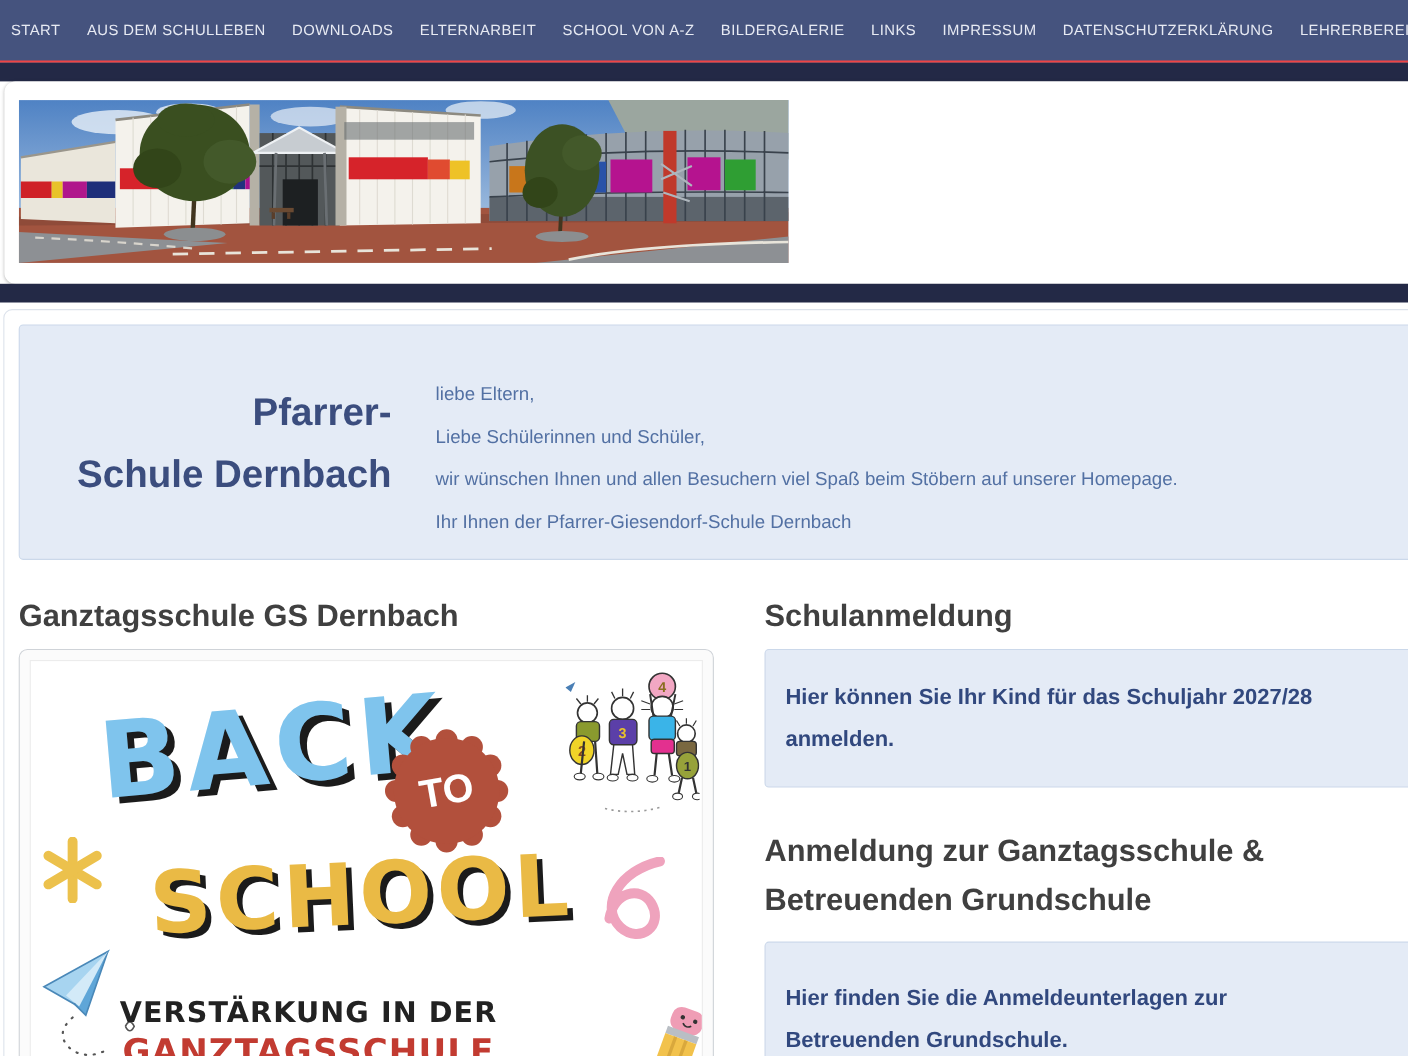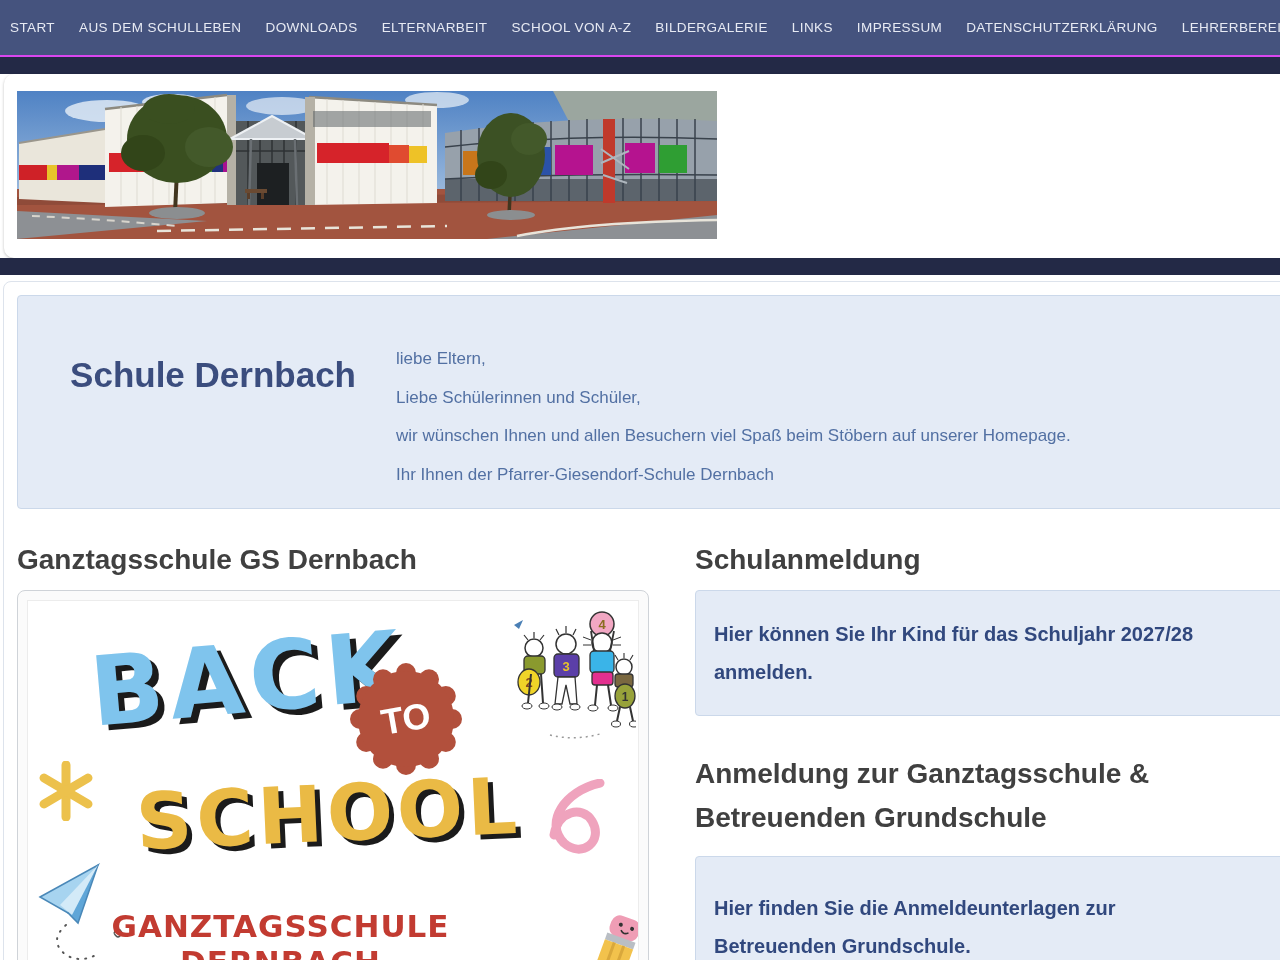--- a/index.html
+++ b/index.html
@@ -1,21 +1,21 @@
 <!DOCTYPE html>
 <html><head>
 <meta charset="utf-8">
 <style>
   * { margin:0; padding:0; box-sizing:border-box; }
   html,body { width:1280px; height:960px; overflow:hidden; background:#fff;
               font-family:"Liberation Sans", sans-serif; }
 
   
   .topnav { height:57px; background:#45537e; display:flex; align-items:center;
-            padding-left:10px; border-bottom:2px solid #d946ef; }
+            padding-left:10px; border-bottom:2px solid #ef4444; }
   .topnav a { color:#e7eaf3; font-size:13.5px; letter-spacing:.4px; text-decoration:none;
               padding:0 12px; white-space:nowrap; cursor:pointer; }
   .topnav a:first-child { padding-left:0; }
 
   .strip { height:17px; background:#232946; }
 
   
   .photo-card { margin-left:4px; width:1356px; height:184px; background:#fff;
                 border-radius:10px; padding:17px 16px 17px 13px;
                 box-shadow:0 1px 3px rgba(0,0,0,.25); }
@@ -218,20 +218,21 @@
     </svg>
   </div>
 </div>
 
 <div class="strip"></div>
 
 <div class="wrapper">
 
   <section class="welcome">
     <div class="w-title">
+      <div>Pfarrer-</div>
       <div>Schule Dernbach</div>
     </div>
     <div class="w-text">
       <p>liebe Eltern,</p>
       <p>Liebe Schülerinnen und Schüler,</p>
       <p>wir wünschen Ihnen und allen Besuchern viel Spaß beim Stöbern auf unserer Homepage.</p>
       <p>Ihr Ihnen der Pfarrer-Giesendorf-Schule Dernbach</p>
     </div>
   </section>
 
@@ -332,20 +333,21 @@
             <svg width="110" height="102" viewBox="0 0 110 102">
               <polygon points="2,34 60,2 30,50" fill="#a7d4f0" stroke="#4a88b8" stroke-width="1.5"></polygon>
               <polygon points="30,50 60,2 40,60" fill="#5fa6d8" stroke="#4a88b8" stroke-width="1.5"></polygon>
               <polygon points="22,42 60,2 34,52" fill="#d3eaf8"></polygon>
               <path d="M28,62 Q10,78 28,92 Q42,100 58,92" stroke="#555" stroke-width="2" stroke-dasharray="1,7" fill="none" stroke-linecap="round"></path>
               <path d="M76,70 q4,-8 8,0 q-4,8 -8,0" stroke="#555" stroke-width="1.5" fill="none"></path>
             </svg>
           </div>
 
           <div class="poster-sub">
+            <div class="sub1">VERSTÄRKUNG IN DER</div>
             <div class="sub2">GANZTAGSSCHULE DERNBACH</div>
           </div>
 
           <div class="pencil">
             <svg width="90" height="150" viewBox="0 0 90 150">
               <g transform="rotate(28 45 60)">
                 <rect x="28" y="2" width="30" height="22" rx="9" fill="#ef9db5"></rect>
                 <circle cx="38" cy="11" r="2" fill="#333"></circle>
                 <circle cx="50" cy="11" r="2" fill="#333"></circle>
                 <path d="M40,16 q4,4 8,0" stroke="#333" stroke-width="1.5" fill="none"></path>

